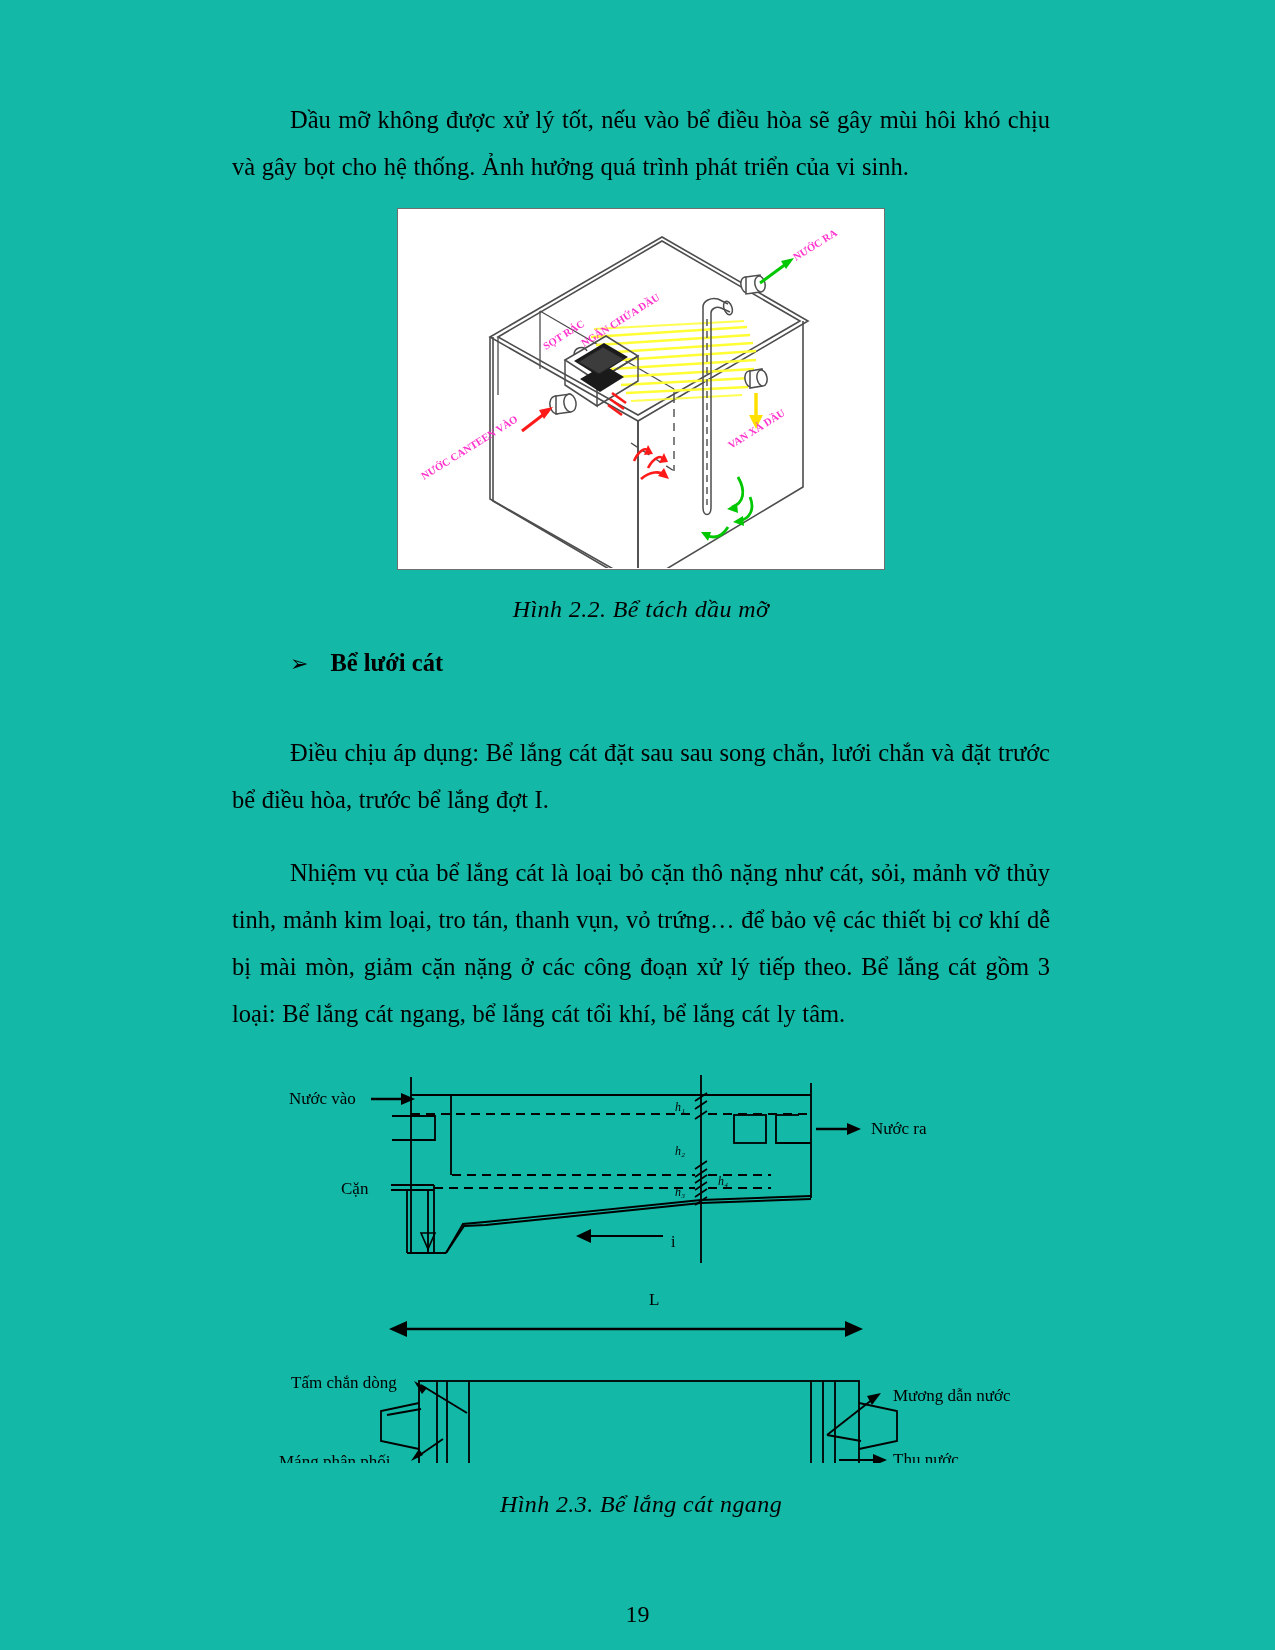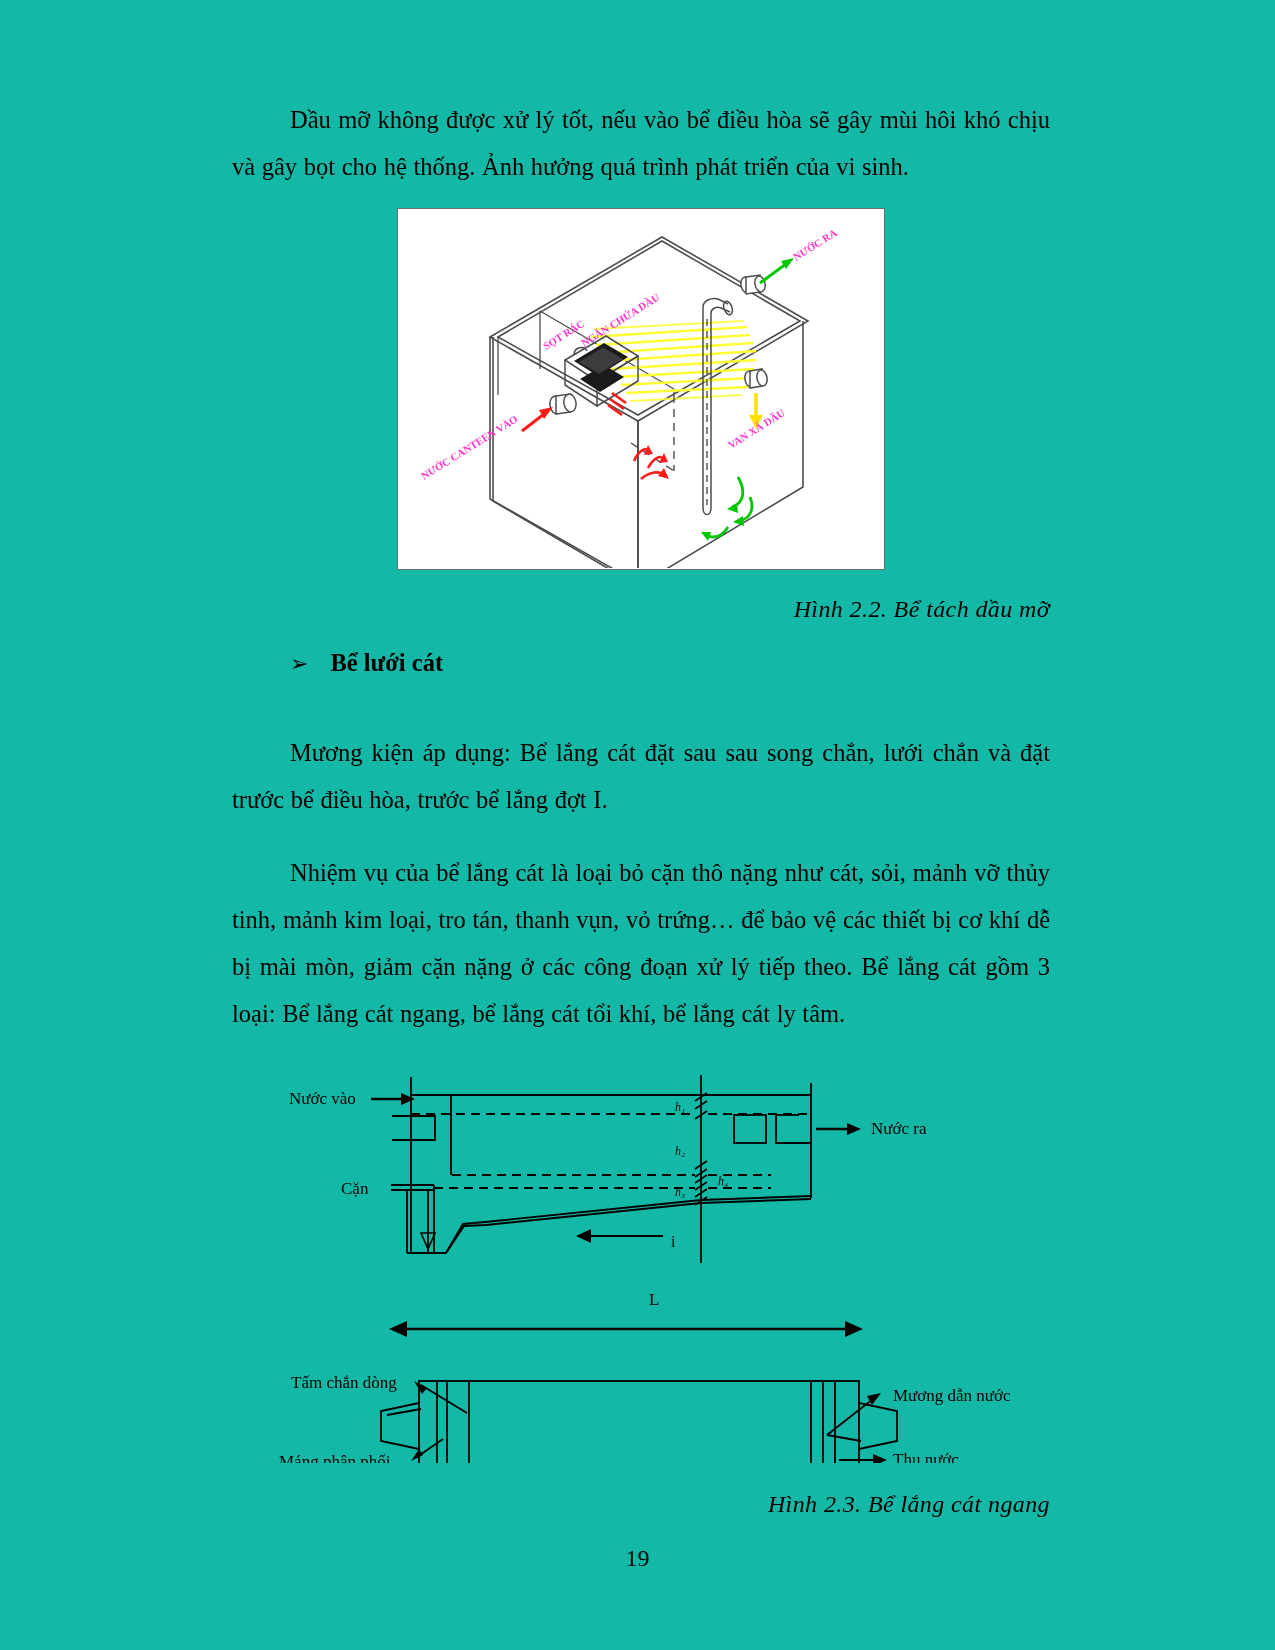--- a/index.html
+++ b/index.html
@@ -31,21 +31,21 @@
     text-indent: 58px;
     word-spacing: 0.5px;
   }
 
   .fig-wrap {
     text-align: center;
   }
   .fig-caption {
     font-style: italic;
     font-size: 24px;
-    text-align: right;
+    text-align: center;
     margin: 0;
     letter-spacing: 0.4px;
   }
 
   
   .fig22-box {
     position: relative;
     width: 488px;
     height: 362px;
     margin: 18px auto 0 auto;
@@ -78,21 +78,21 @@
     margin: 26px auto 0 auto;
     width: 818px;
     text-align: center;
   }
   .fig23-wrap svg { display: block; margin: 0 auto; }
 
   .page-number {
     position: absolute;
     left: 0;
     right: 0;
-    top: 1545px;
+    top: 1601px;
     text-align: center;
     font-size: 24px;
   }
   .lbl { font-family: "Liberation Serif", "DejaVu Serif", serif; }
 </style>
 </head>
 <body>
 
 <div class="page">
 
@@ -245,21 +245,21 @@
     <div class="bullet-head">
       <span class="bullet-glyph">➢</span>
       <span>Bể lưới cát</span>
     </div>
 
     <div class="gap-sm"></div>
 
 
     <div class="gap-sm"></div>
 
-    <p class="body-text">Mương kiện áp dụng: Bể lắng cát đặt sau sau song chắn, lưới chắn và đặt trước bể điều hòa, trước bể lắng đợt I.</p>
+    <p class="body-text">Điều chịu áp dụng: Bể lắng cát đặt sau sau song chắn, lưới chắn và đặt trước bể điều hòa, trước bể lắng đợt I.</p>
 
     <div class="gap-sm"></div>
 
     <p class="body-text">Nhiệm vụ của bể lắng cát là loại bỏ cặn thô nặng như cát, sỏi, mảnh vỡ thủy tinh, mảnh kim loại, tro tán, thanh vụn, vỏ trứng… để bảo vệ các thiết bị cơ khí dễ bị mài mòn, giảm cặn nặng ở các công đoạn xử lý tiếp theo. Bể lắng cát gồm 3 loại: Bể lắng cát ngang, bể lắng cát tổi khí, bể lắng cát ly tâm.</p>
 
     <div class="fig23-wrap">
       <svg width="740" height="400" viewBox="0 0 740 400">
 
         <g fill="none" stroke="#000000" stroke-width="1.8">
 

